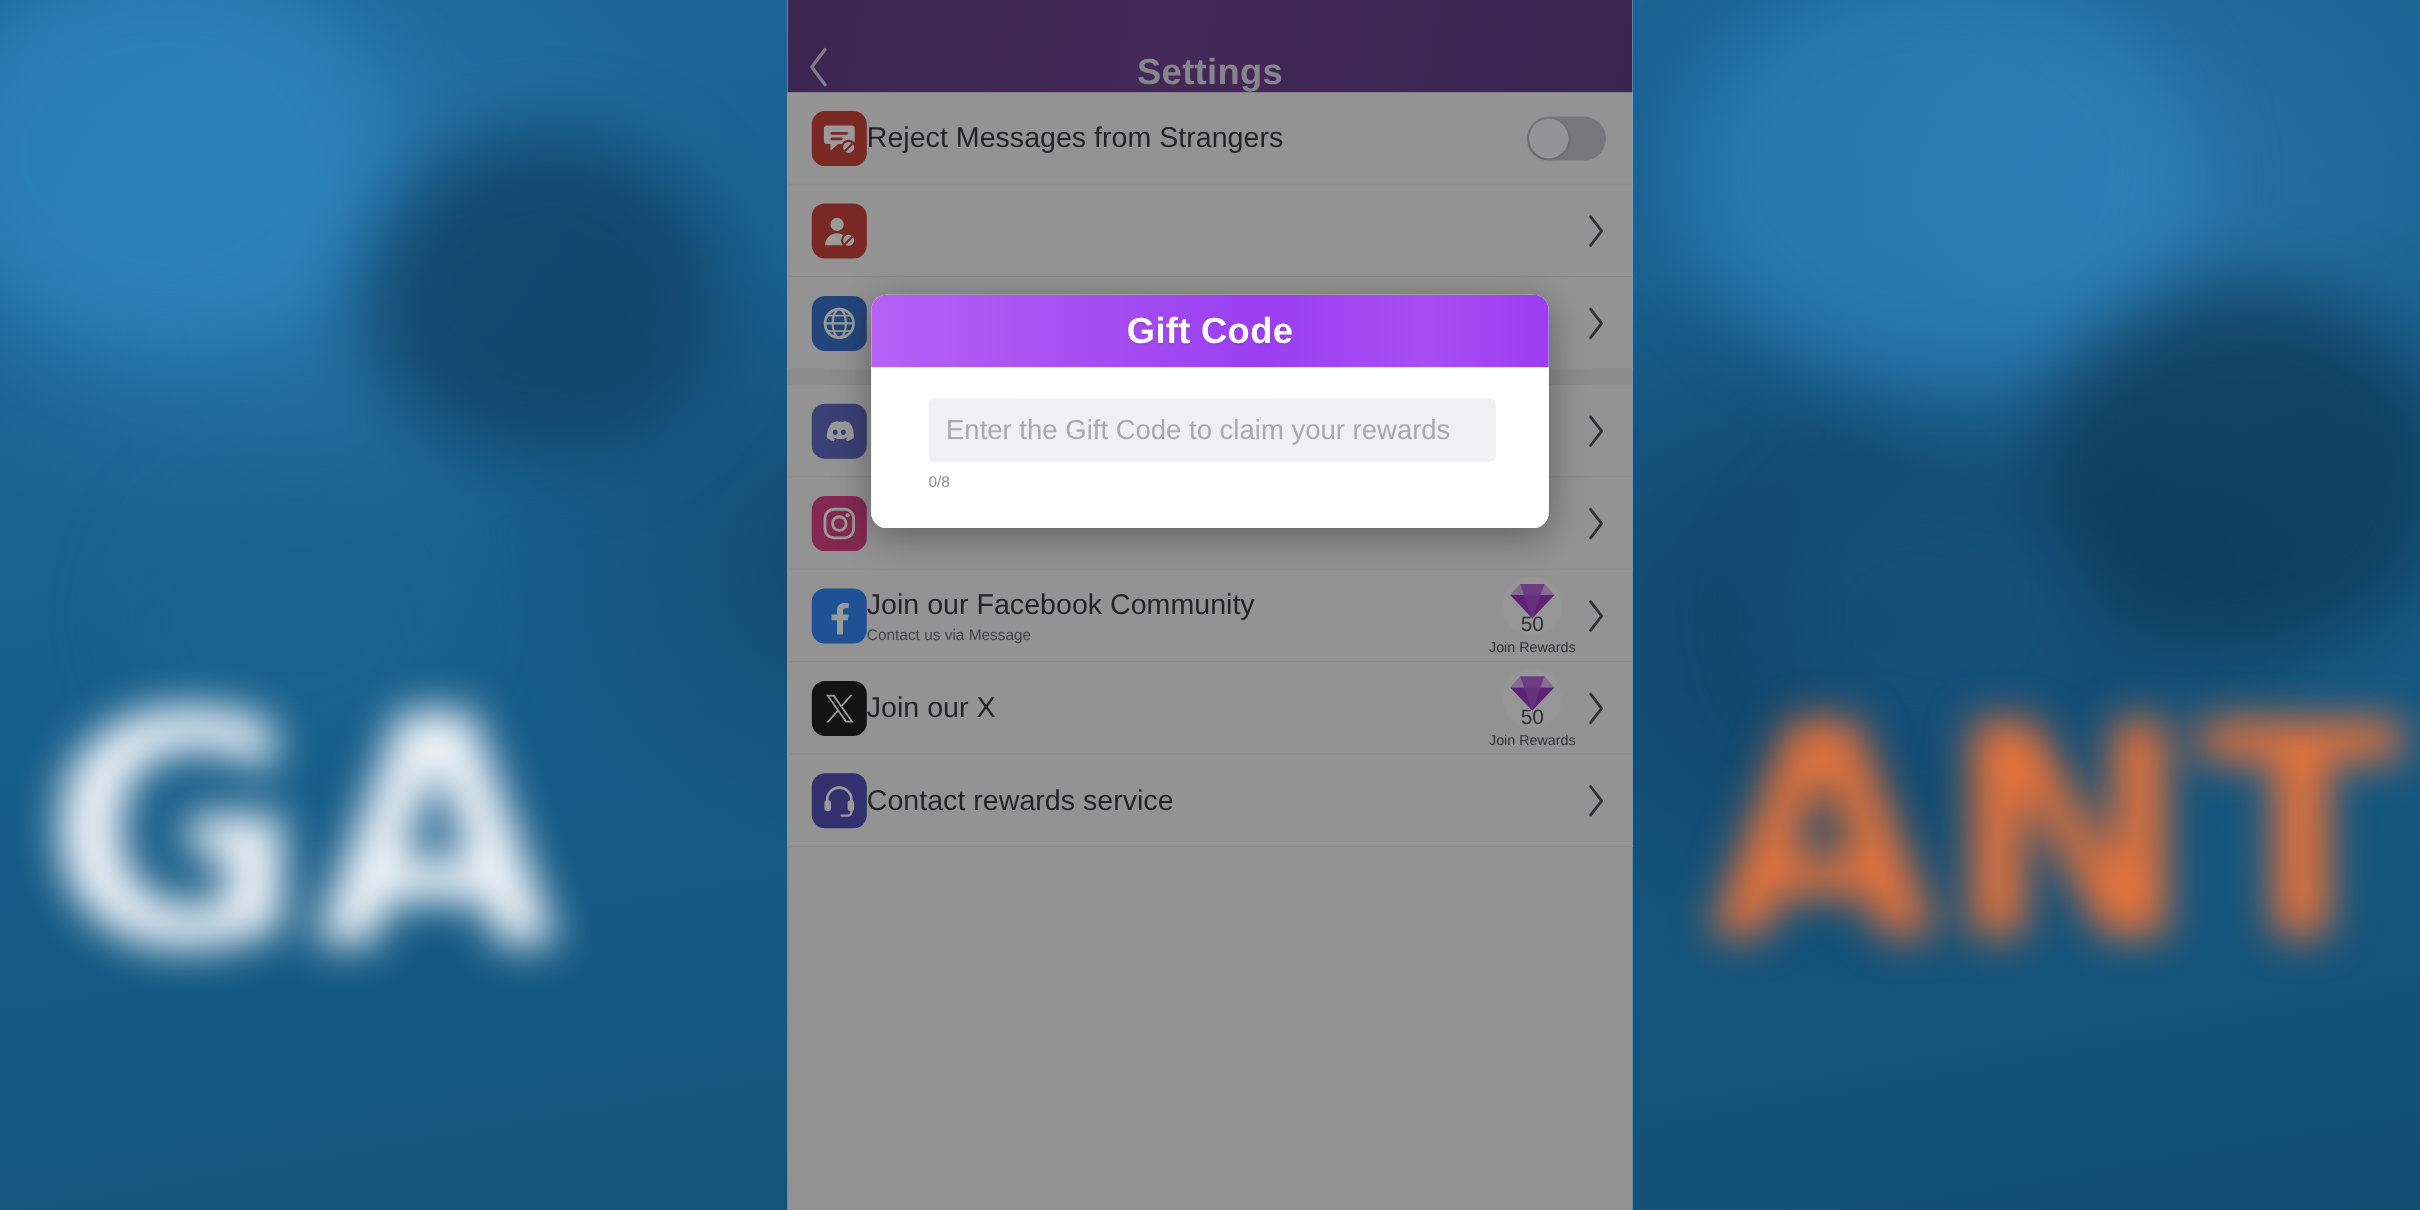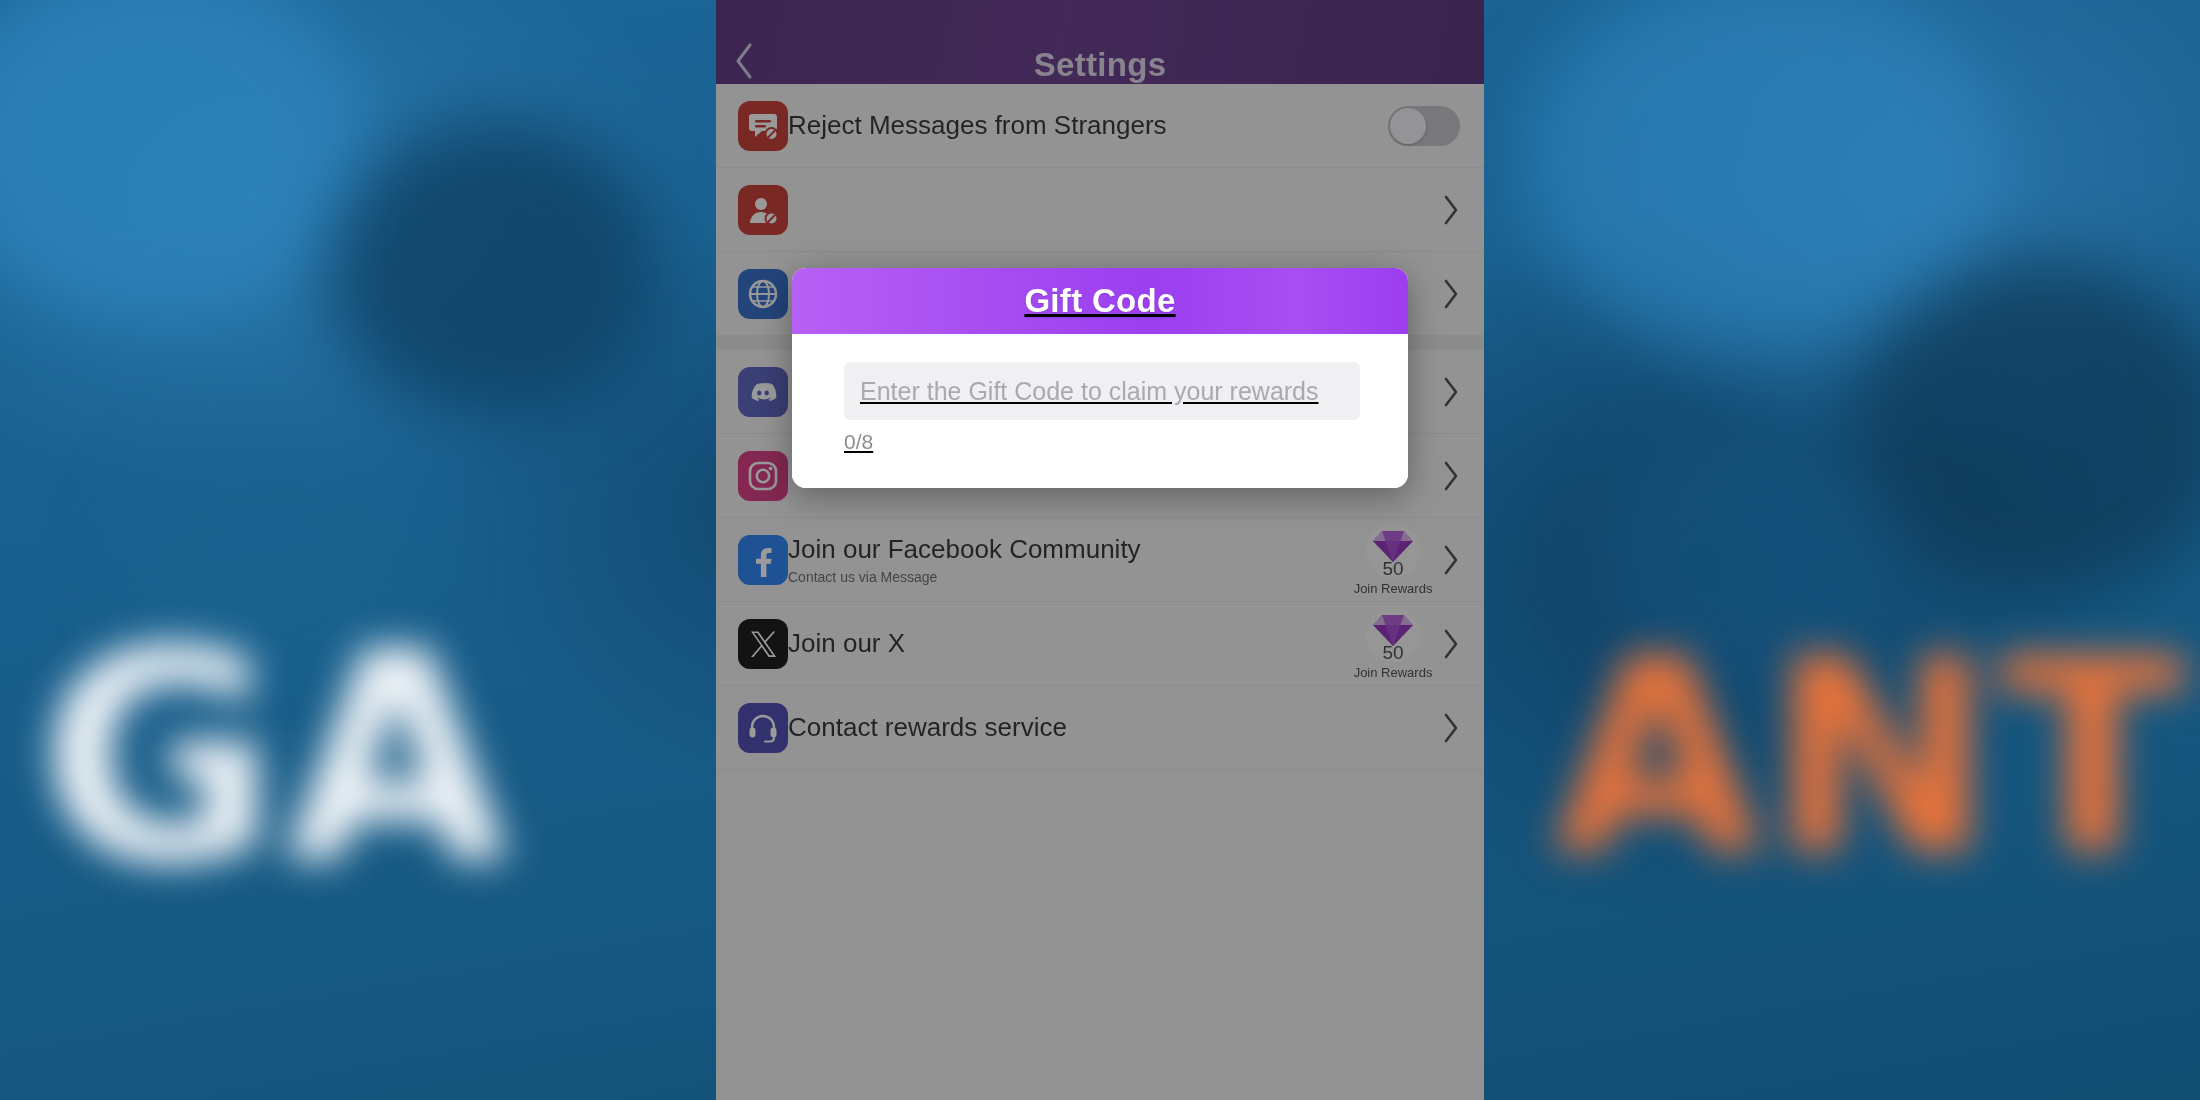--- a/index.html
+++ b/index.html
@@ -136,21 +136,20 @@
 
   
   #modal {
     position: absolute; z-index: 60;
     left: 792px; top: 268px;
     width: 616px;
     background: #ffffff;
     border-radius: 14px;
     overflow: hidden;
     box-shadow: 0 8px 34px rgba(0,0,0,.35);
-    text-decoration: underline;
   }
   #modal-header {
     height: 66px;
     background: linear-gradient(90deg, #b760f5 0%, #a850f2 28%, #9b3ff0 58%, #a84ef3 82%, #9c3df0 100%);
     display: flex; align-items: center; justify-content: center;
   }
   #modal-title {
     font-size: 33px; font-weight: 700; color: #ffffff;
     letter-spacing: .3px;
     text-shadow: 0 1px 2px rgba(0,0,0,.12);
@@ -162,21 +161,21 @@
     border: 0; border-radius: 6px;
     padding: 0 16px;
     font-family: "Liberation Sans", sans-serif;
     font-size: 25px;
     color: #2a2a2e;
     outline: none;
     display: block;
   }
   #gift-input::placeholder { color: #a9a9ae; }
   #char-counter {
-    margin-top: 10px; font-size: 21px; color: #8c8c91;
+    margin-top: 10px; font-size: 14px; color: #8c8c91;
   }
   #confirm-button {
     display: block;
     margin: 32px auto 0 auto;
     width: 340px; height: 66px;
     border: 0; border-radius: 8px;
     background: #9a46ef;
     color: #ffffff;
     font-family: "Liberation Sans", sans-serif;
     font-size: 30px; font-weight: 700;

